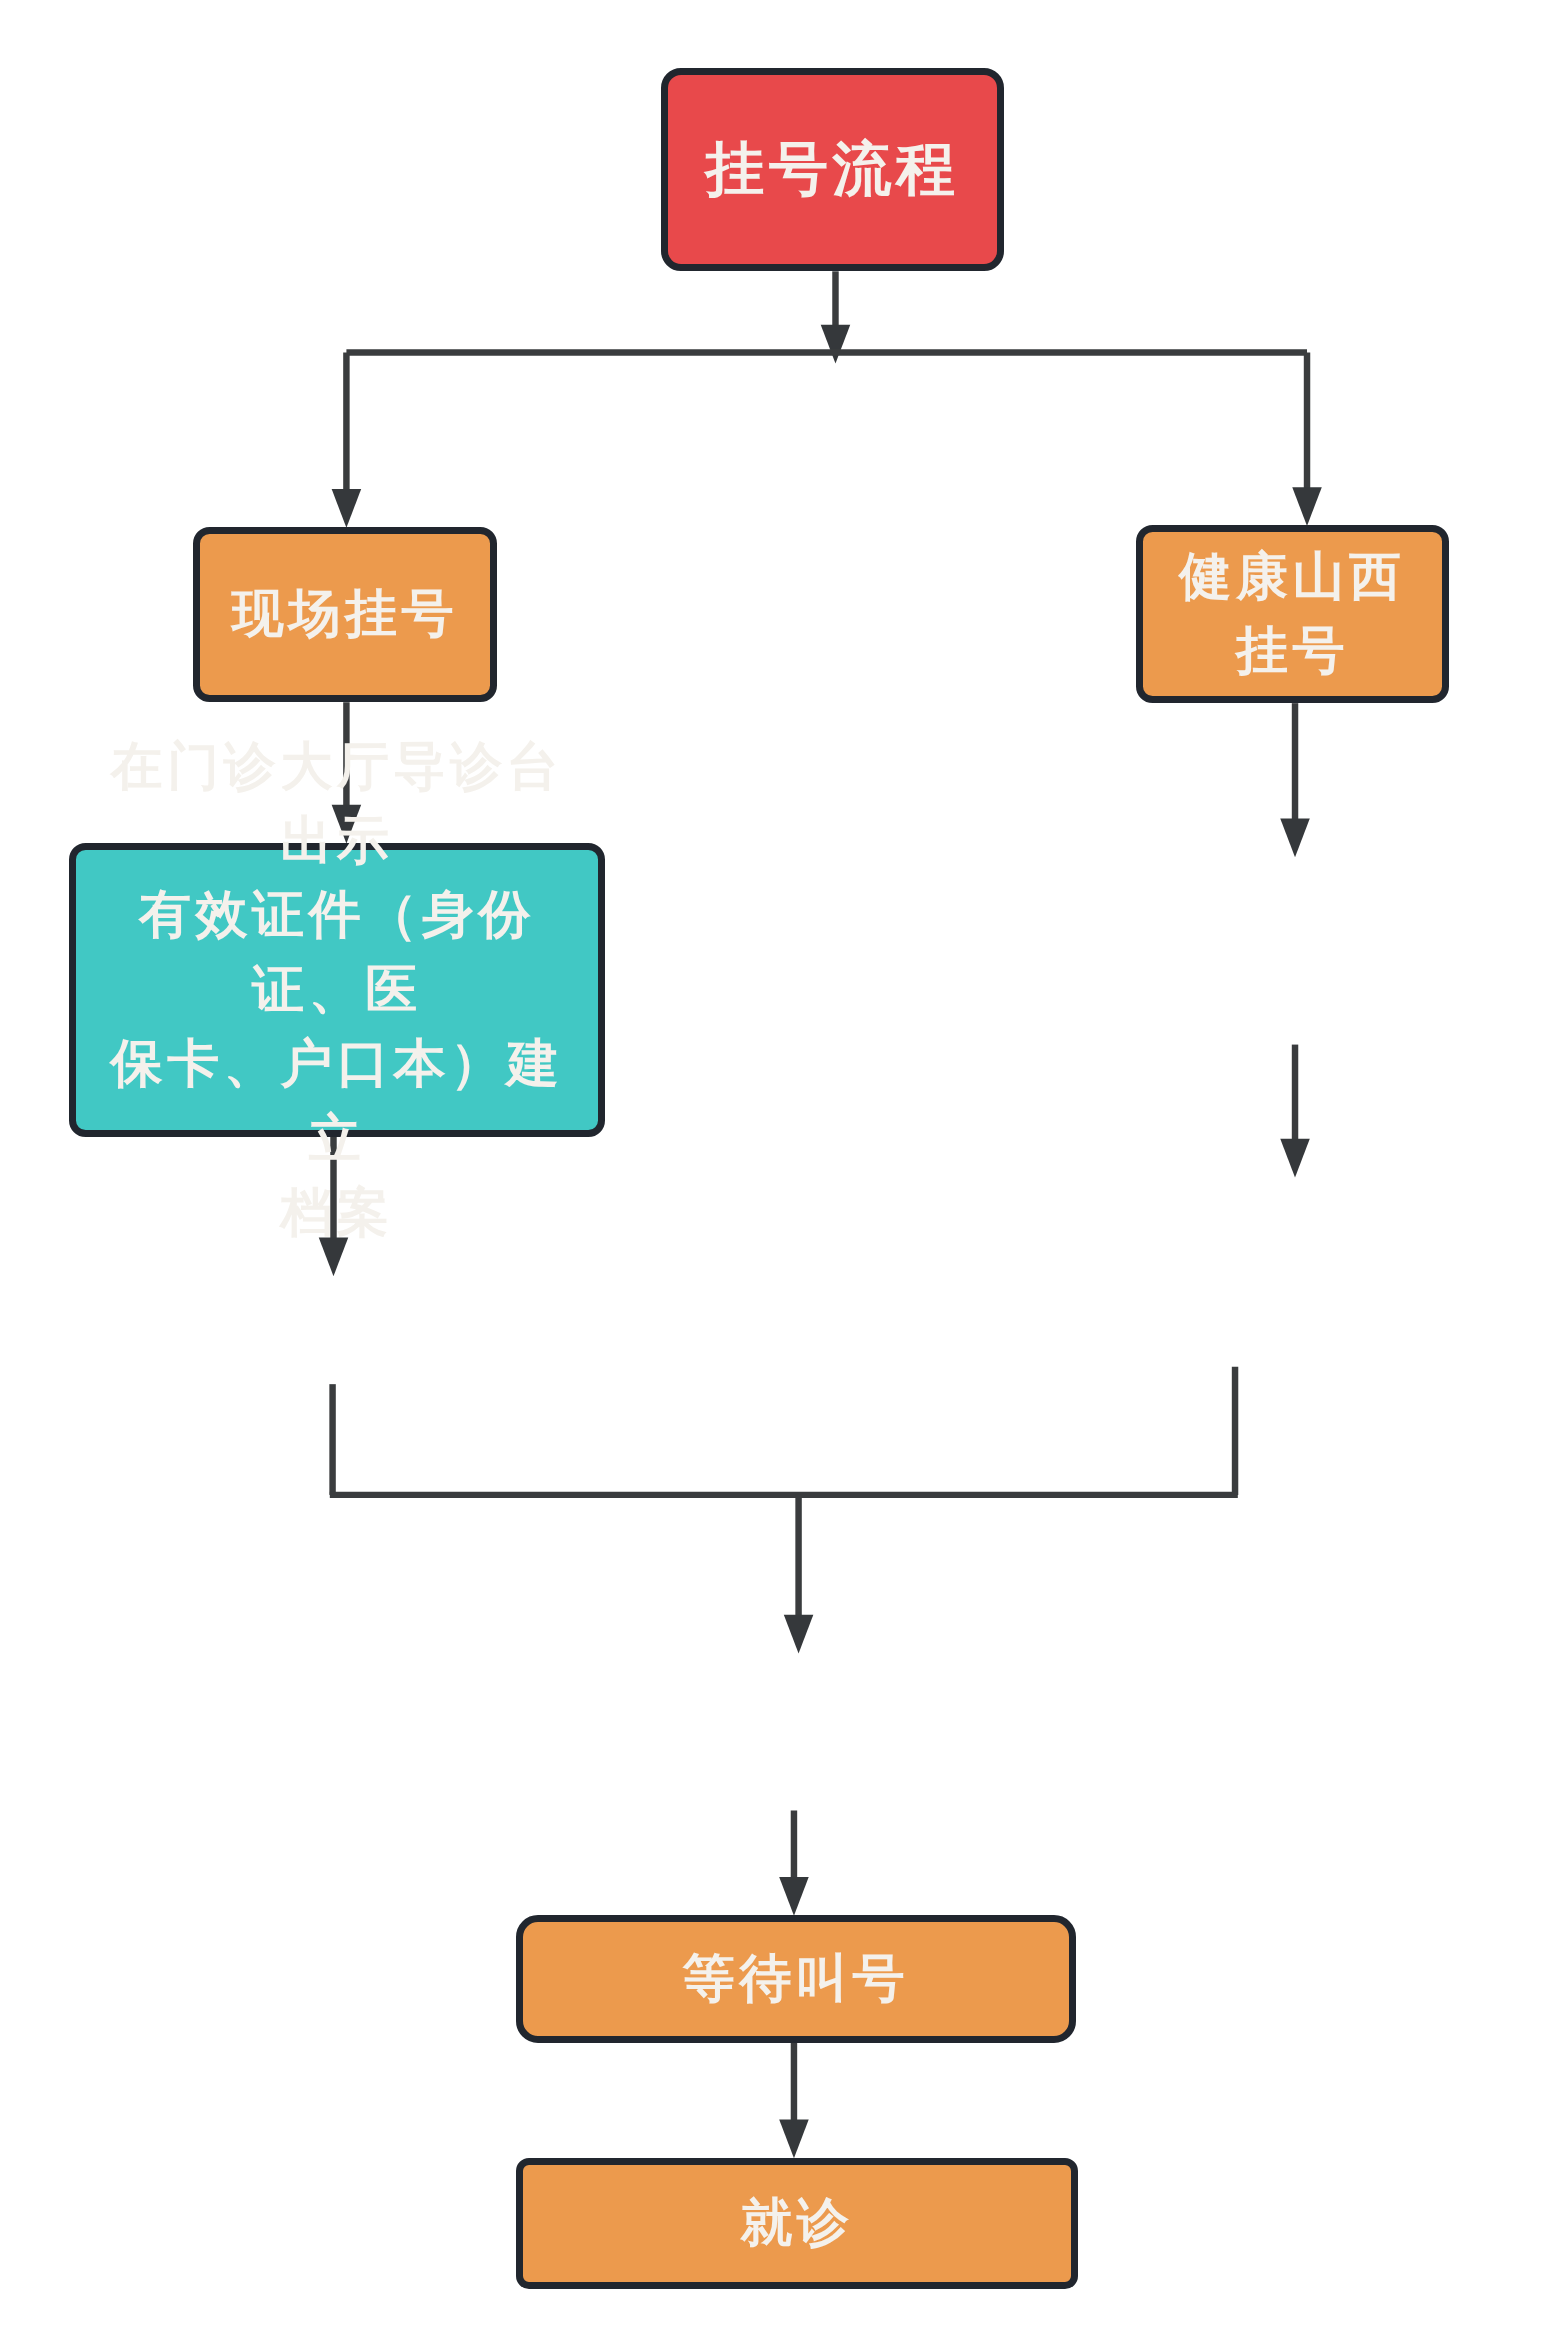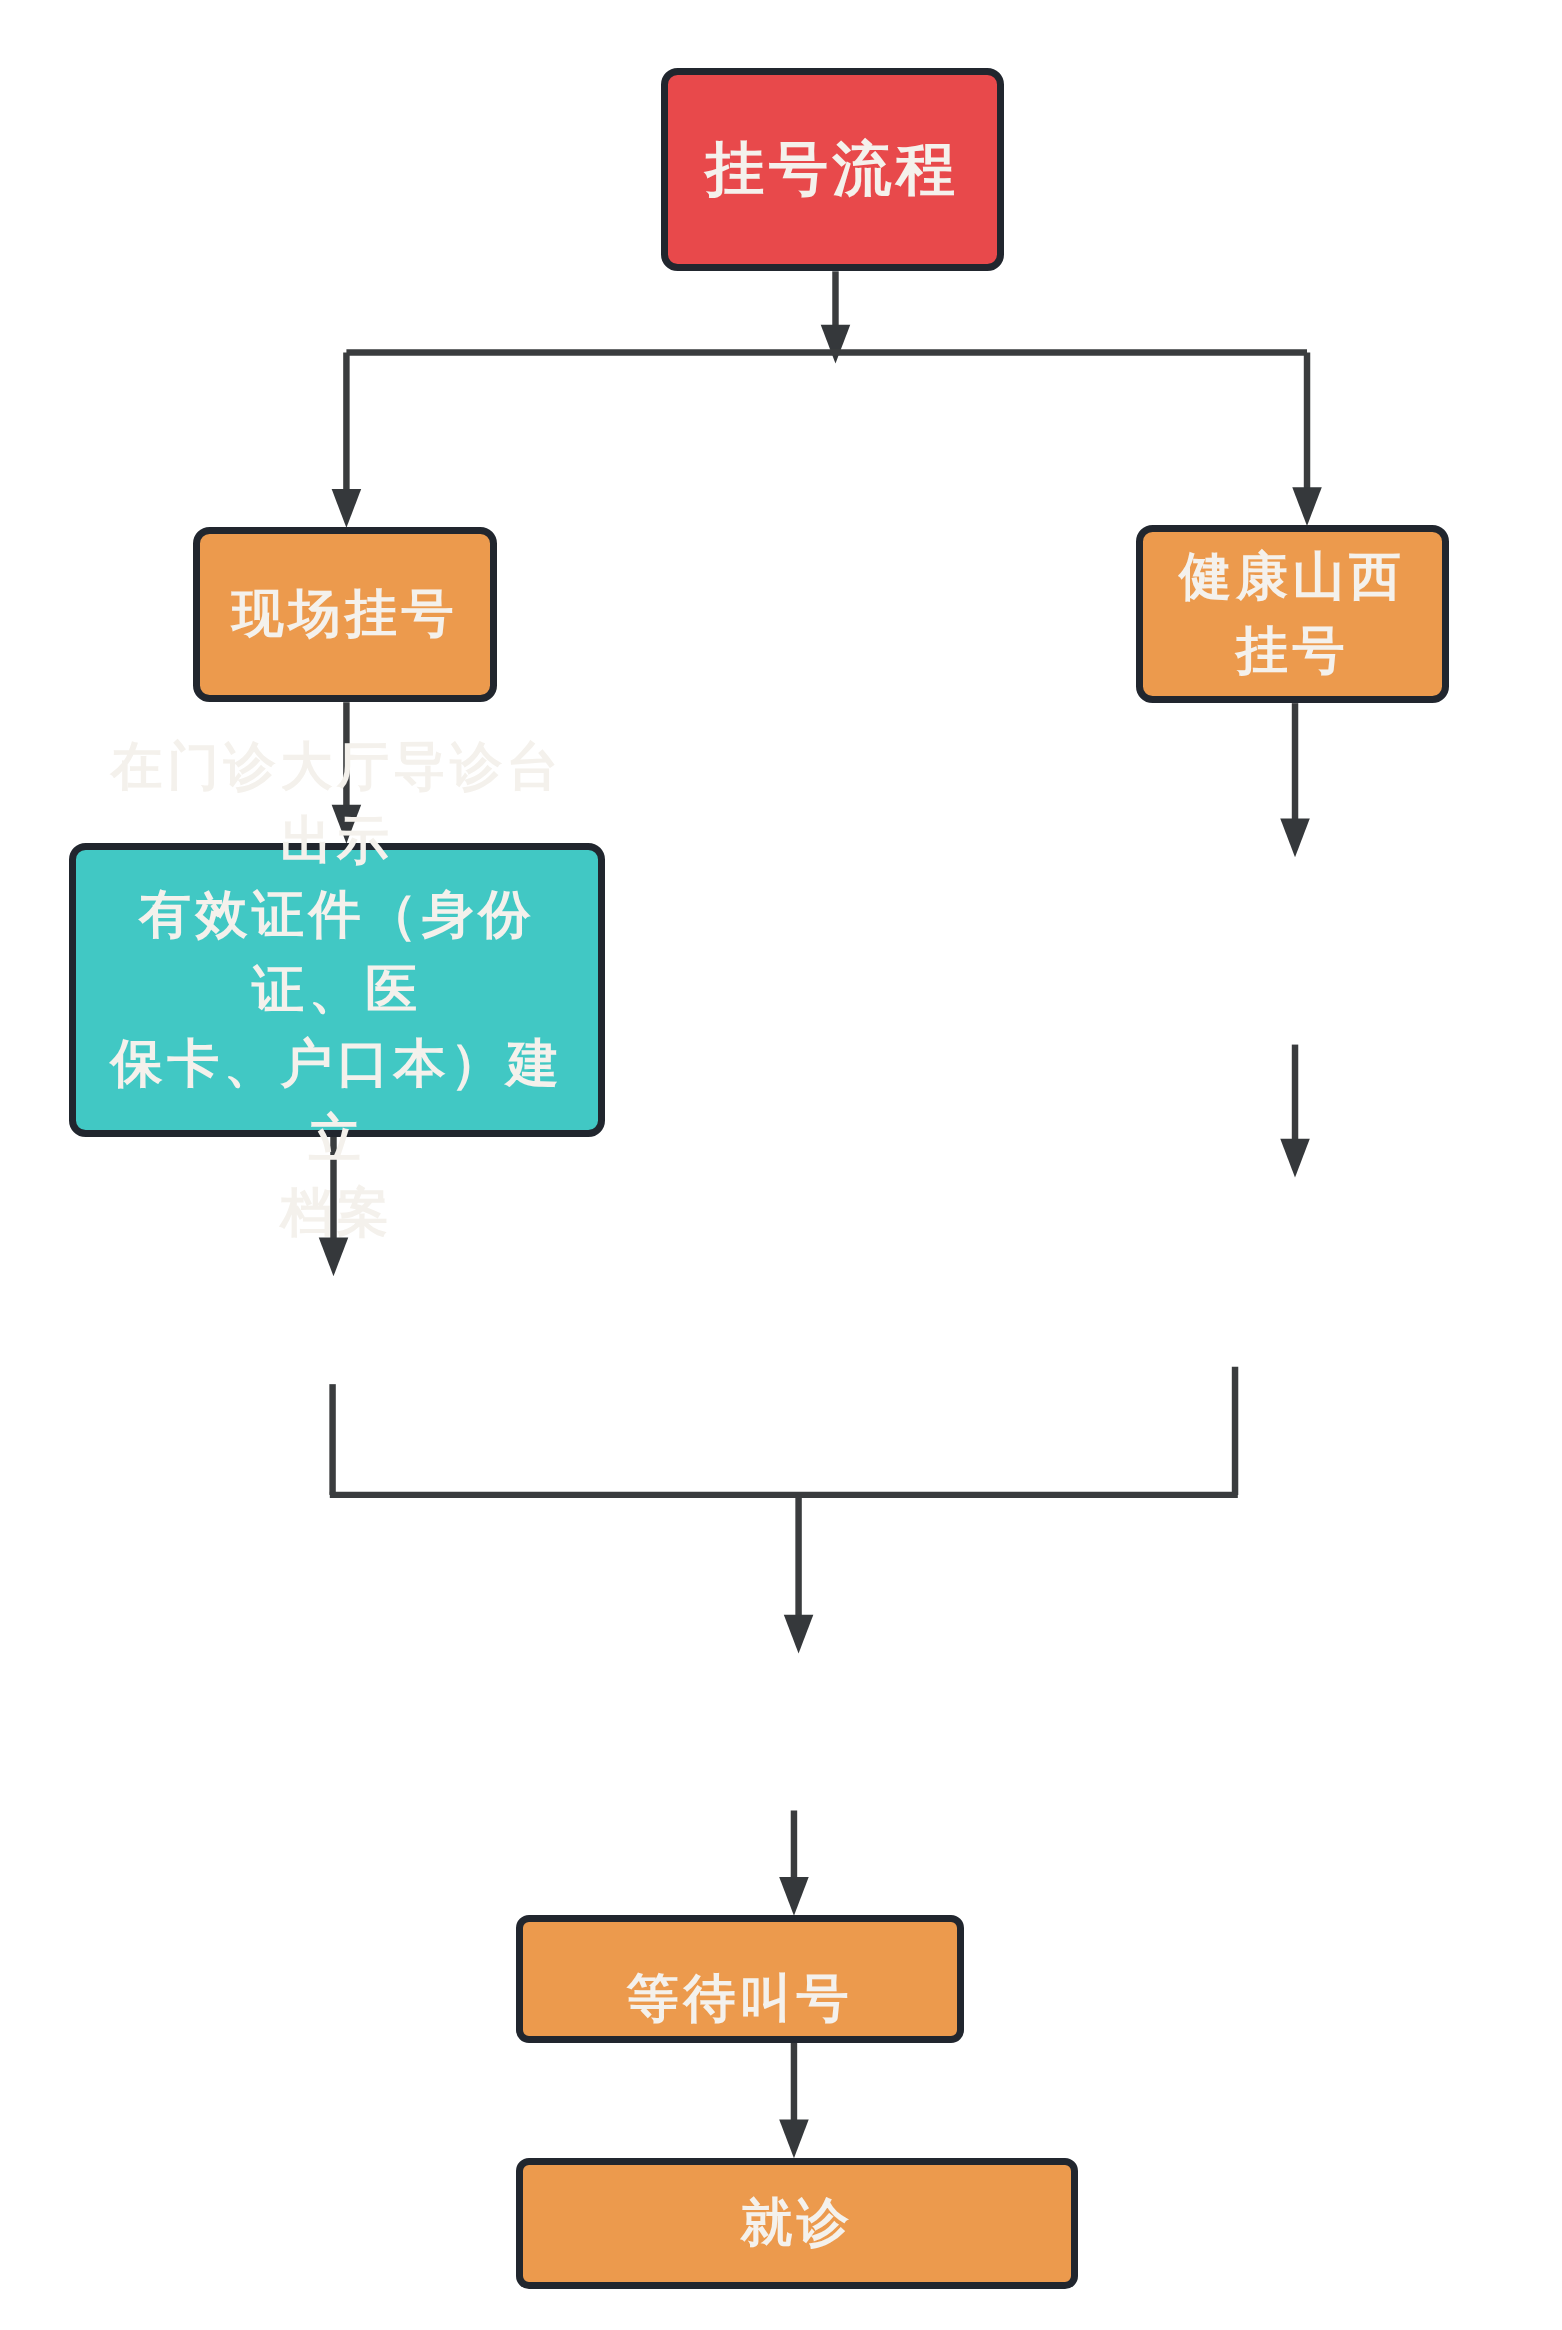--- a/index.html
+++ b/index.html
@@ -43,33 +43,33 @@
     color: #f4f1ec;
     font-weight: bold;
     font-size: 52px;
     line-height: 1.43;
     letter-spacing: 4.6px;
   }
   .node .label {
     white-space: pre-line;
     padding: 0 9.2px;
   }
-  .fill-red    { background: #e8494b; }
+  .fill-red    { background: #e8494b; border-radius: 20px; }
   .fill-orange { background: #ec9a4d; }
   .fill-teal   { background: #41c8c4; }
 
   #n-title       { left: 661px;  top: 68px;   width: 343px; height: 203px; font-size: 59px; }
   #n-onsite      { left: 193px;  top: 527px;  width: 304px; height: 175px; align-items: center; }
   #n-online      { left: 1136px; top: 525px;  width: 313px; height: 178px; }
   #n-docs        { left: 69px;   top: 843px;  width: 536px; height: 294px; }
   #n-window      { left: 122px;  top: 1275px; width: 426px; height: 109px; border-radius: 13px; }
   #n-fillinfo    { left: 1096px; top: 856px;  width: 400px; height: 188px; }
   #n-appointment { left: 1096px; top: 1177px; width: 401px; height: 190px; }
   #n-checkin     { left: 466px;  top: 1653px; width: 668px; height: 158px; }
-  #n-wait        { left: 516px;  top: 1915px; width: 448px; height: 128px; border-radius: 13px; align-items: flex-end; }
+  #n-wait        { left: 516px;  top: 1915px; width: 560px; height: 128px; border-radius: 22px; }
   #n-visit       { left: 516px;  top: 2158px; width: 562px; height: 131px; border-radius: 13px; }
 </style>
 </head>
 <body>
 
 <div class="canvas">
 
   <svg class="connectors" viewBox="0 0 1693 2525" xmlns="http://www.w3.org/2000/svg">
 
     <g>

